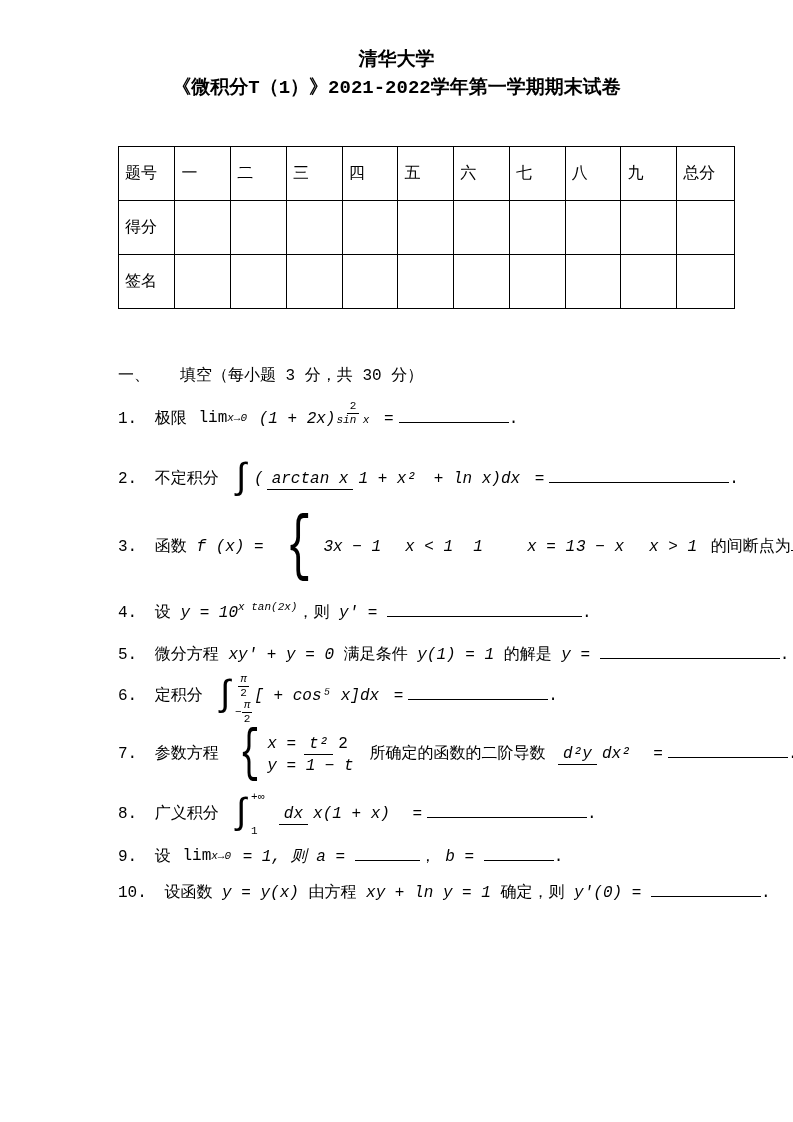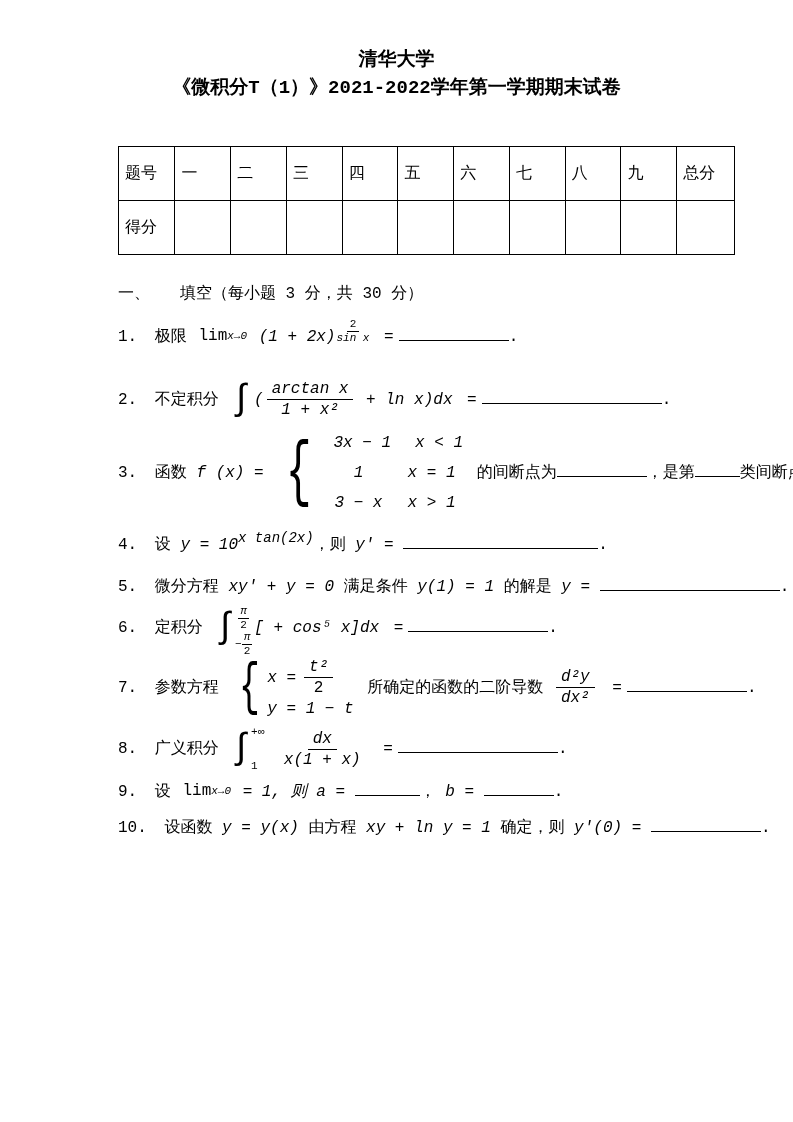--- a/index.html
+++ b/index.html
@@ -17,55 +17,55 @@
   .w110{width:110px}.w180{width:180px}.w90{width:90px}.w45{width:45px}
   .w195{width:195px}.w140{width:140px}.w120{width:120px}.w160{width:160px}
   .w65{width:65px}.w70{width:70px}
 
   table.score{border-collapse:collapse;margin-top:44px;table-layout:fixed;}
   table.score td{border:1px solid #000;height:41px;vertical-align:middle;font-size:16px;padding:6px;}
   table.score td:first-child{width:56px;}
   table.score td{width:55px;}
   table.score td:last-child{width:58px;}
 
-  .sec-head{margin-top:28px;}
+  .sec-head{margin-top:56px;}
   .sec-title{margin-left:30px;}
 
   .q{white-space:nowrap;}
   .row-q1{margin-top:14px}.row-q2{margin-top:32px}.row-q3{margin-top:14px}
   .row-q4{margin-top:18px}.row-q5{margin-top:20px}.row-q6{margin-top:8px}
   .row-q7{margin-top:6px}.row-q8{margin-top:8px}.row-q9{margin-top:8px}
   .row-q10{margin-top:14px}
   .qnum{margin-right:8px;}
   .m{font-style:italic;}
   .eq{margin:0 5px;}
 
   .lim{display:inline-flex;flex-direction:row;align-items:center;vertical-align:middle;line-height:1.05;margin:0 2px;}
   .limsub{font-size:11px;}
 
-  .frac{display:inline-flex;flex-direction:column;align-items:center;vertical-align:middle;line-height:1.25;margin:0 3px;}
+  .frac{display:inline-flex;flex-direction:row;align-items:center;vertical-align:middle;line-height:1.25;margin:0 3px;}
   .fr-n{padding:0 5px;border-bottom:1px solid #000;text-align:center;}
   .fr-d{padding:0 5px;text-align:center;}
 
   .supfrac{display:inline-flex;flex-direction:column;align-items:center;vertical-align:14px;font-size:11px;line-height:1.2;margin-left:1px;}
   .sf-n{border-bottom:1px solid #000;padding:0 3px;}
-  .sup{font-size:14px;vertical-align:7px;}
+  .sup{font-size:11px;vertical-align:7px;}
 
   .intwrap{display:inline-flex;align-items:center;vertical-align:middle;margin:0 2px;}
   .int-glyph{font-size:36px;line-height:1;font-style:normal;}
   .int-bounds{display:inline-flex;flex-direction:column;justify-content:space-between;height:46px;font-size:11px;line-height:1.1;margin-left:-1px;}
   .tinyfrac{display:inline-flex;flex-direction:column;align-items:center;line-height:1.15;}
   .tf-n{border-bottom:1px solid #000;padding:0 2px;}
   .boundrow{display:inline-flex;align-items:center;}
 
   .cases{display:inline-flex;align-items:center;vertical-align:middle;margin:0 4px;}
   .brace-glyph{font-weight:400;transform:scaleX(0.6);line-height:1;font-style:normal;}
   .brace3{font-size:72px;}
   .brace2{font-size:58px;}
-  .case-col{display:inline-flex;flex-direction:column;row-gap:12px;margin-left:13px;}
+  .case-col{display:inline-flex;flex-direction:row;row-gap:12px;margin-left:3px;}
   .case-row{display:flex;align-items:center;column-gap:24px;}
   .case-expr{min-width:50px;text-align:center;}
   .pcol{display:inline-flex;flex-direction:column;row-gap:2px;align-items:flex-start;}
   .prow{display:flex;align-items:center;column-gap:5px;}
 </style>
 </head>
 <body>
 
 <div class="page">
 
@@ -98,20 +98,33 @@
             <td></td>
         <td></td>
             <td></td>
         <td></td>
             <td></td>
         <td></td>
             <td></td>
         <td></td>
             <td></td>
       </tr>
+      <tr>
+        <td>签名</td>
+        <td></td>
+            <td></td>
+        <td></td>
+            <td></td>
+        <td></td>
+            <td></td>
+        <td></td>
+            <td></td>
+        <td></td>
+            <td></td>
+      </tr>
     </tbody>
       </table>
 
     <div class="sec-head">
       <span>一、</span><span class="sec-title">填空（每小题 3 分，共 30 分）</span>
     </div>
 
     <div class="q row-q1">
       <span class="qnum">1.</span>
       <span>极限</span>

